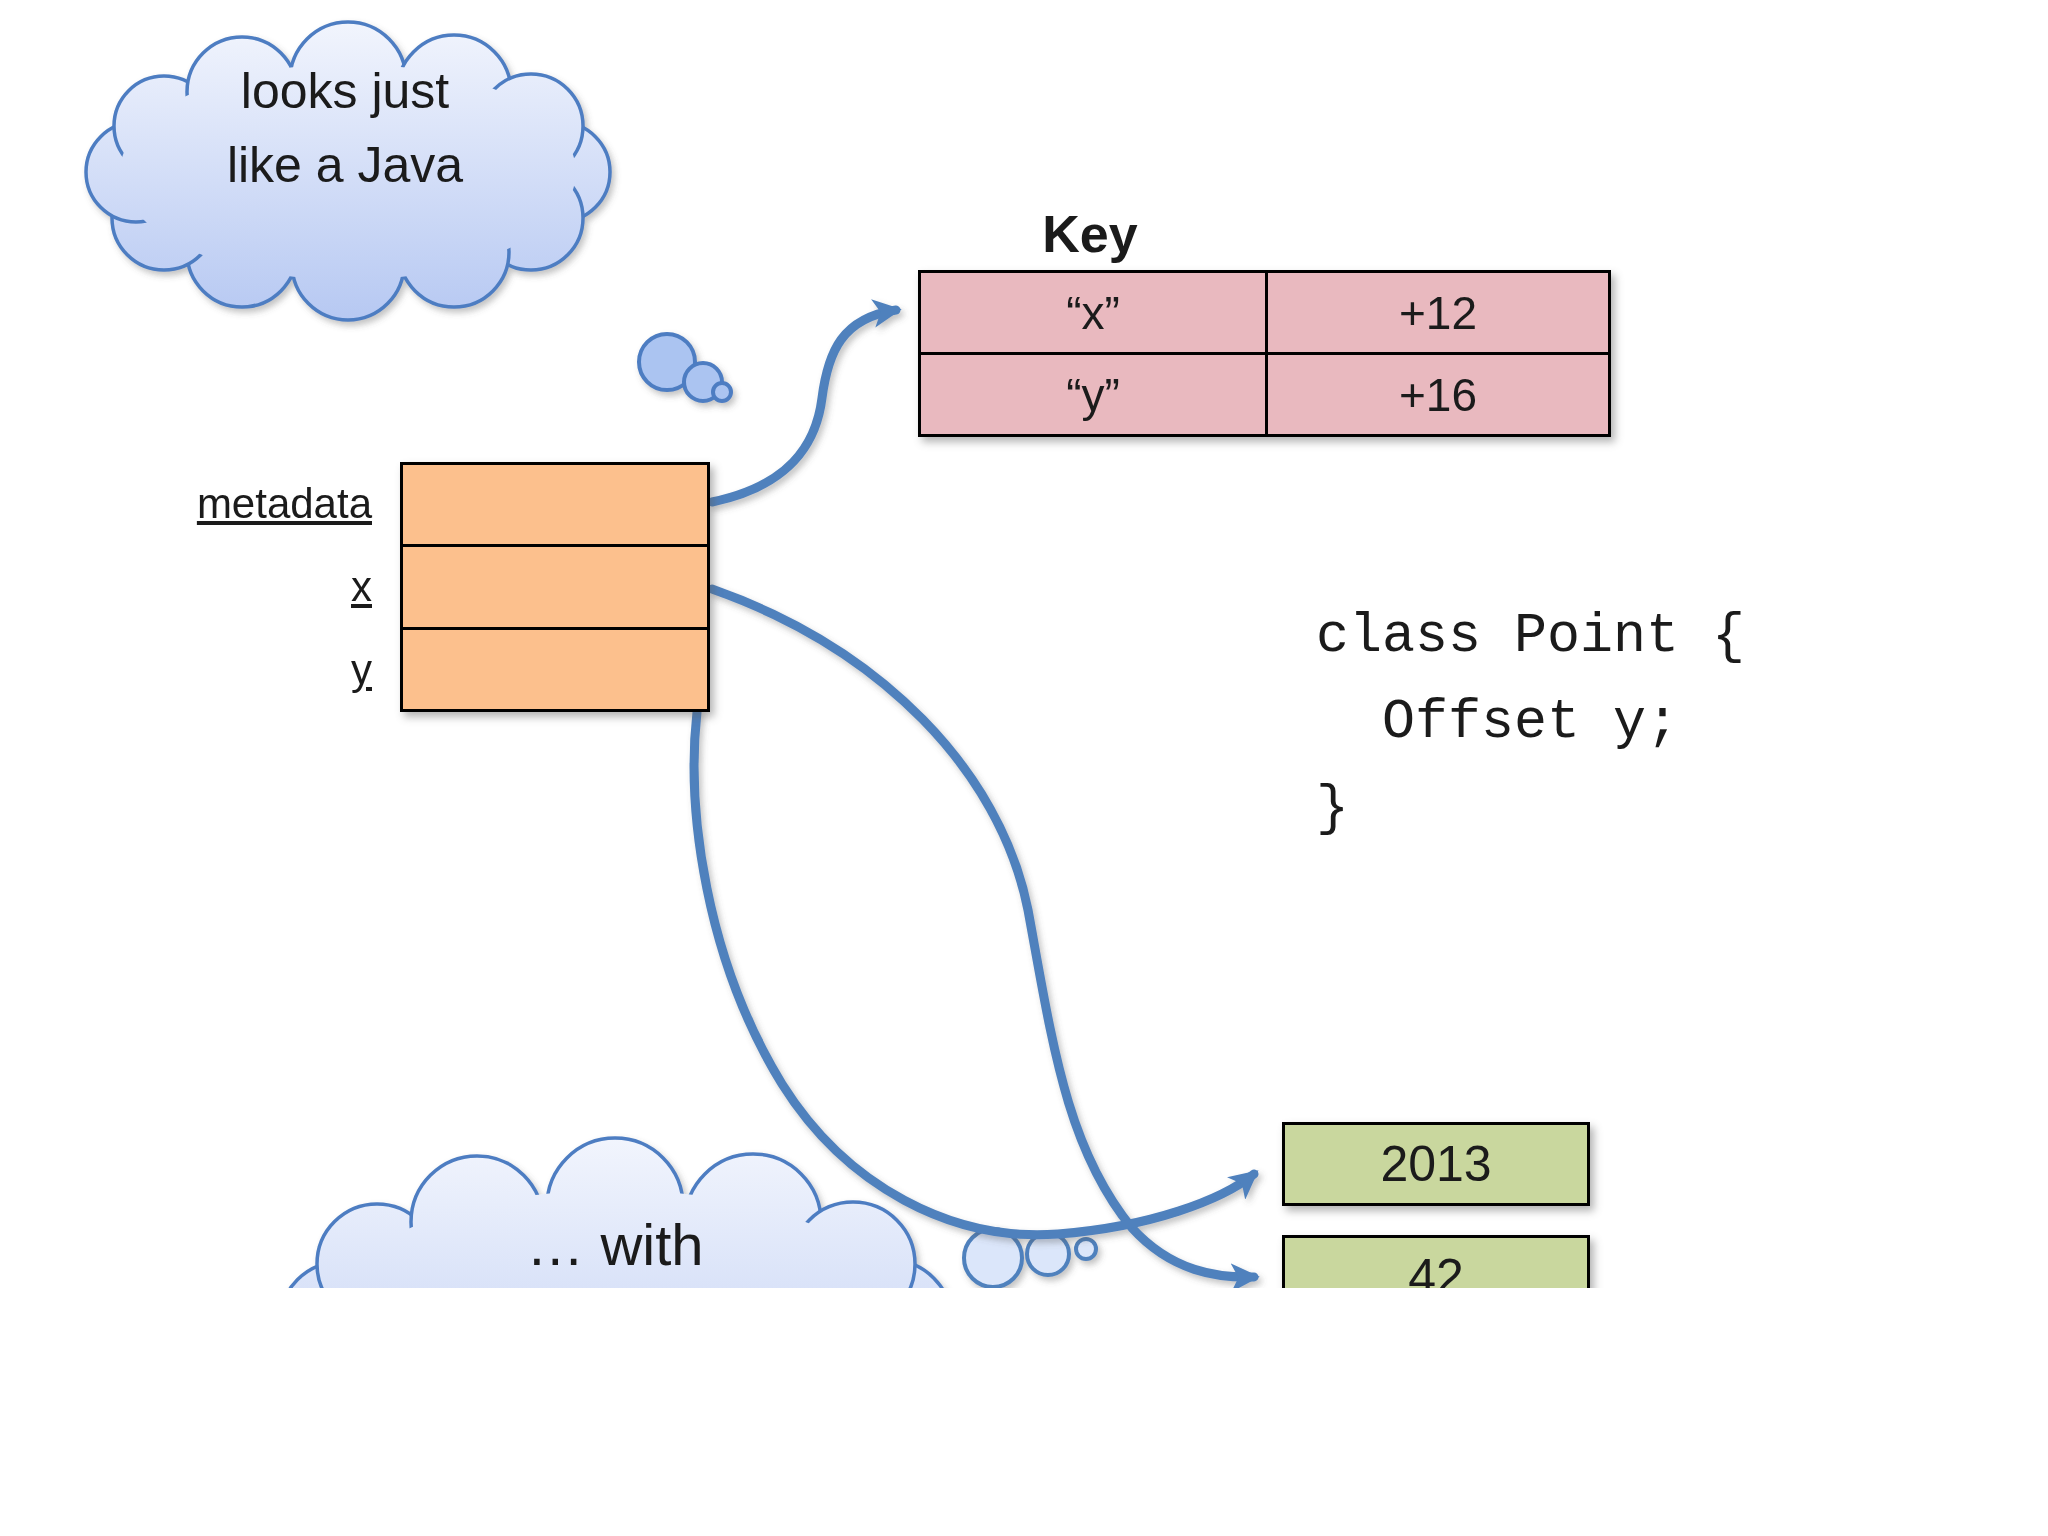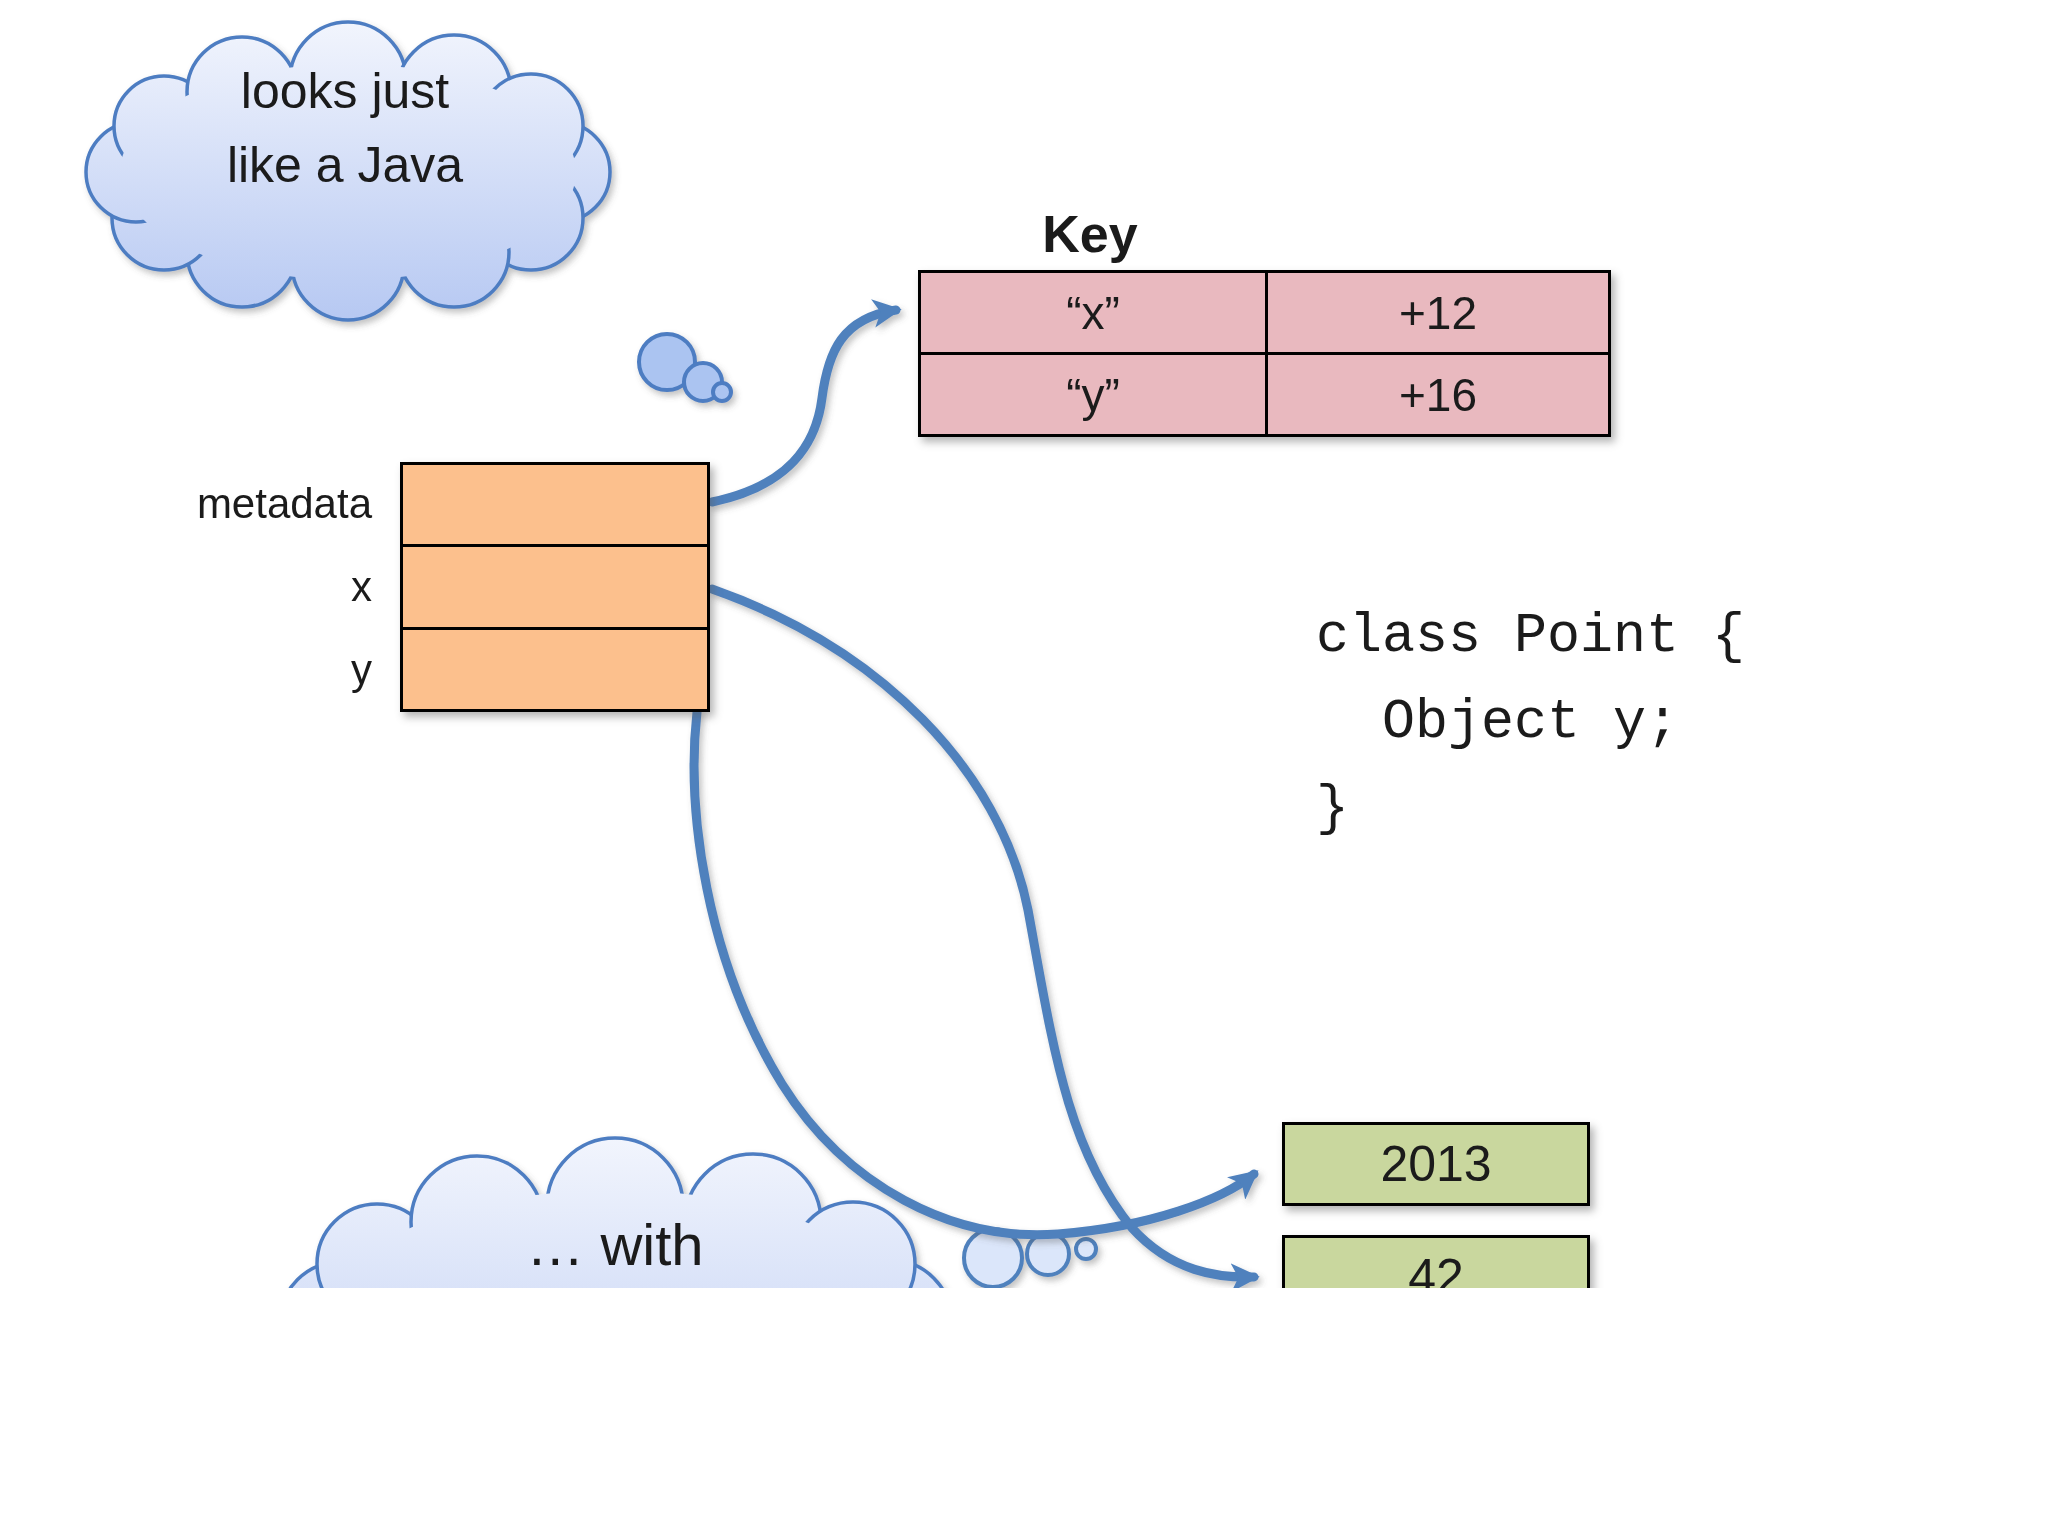--- a/index.html
+++ b/index.html
@@ -43,21 +43,21 @@
   .obj-box{
     left:400px;top:462px;width:310px;height:250px;box-sizing:border-box;
     border:3px solid var(--c-border_black,#000);
     display:flex;flex-direction:column;
     box-shadow:4px 5px 8px rgba(90,90,90,.45);
   }
   .obj-row{flex:1;background:var(--c-orange_cell,#fcc08d);}
   .obj-row + .obj-row{border-top:3px solid var(--c-border_black,#000);}
 
   .field-labels{left:110px;top:462px;width:276px;height:250px;display:flex;flex-direction:column;}
-  .field-label{flex:1;display:flex;align-items:center;justify-content:flex-end;font-size:42px;padding-right:14px;}
+  .field-label{flex:1;display:flex;align-items:center;justify-content:flex-end;font-size:42px;padding-right:14px;text-decoration:underline;}
 
   
   .code{
     left:1300px;top:578px;margin:16px;
     font-family:"Liberation Mono","DejaVu Sans Mono",monospace;
     font-size:55px;line-height:86px;white-space:pre;
   }
 
   
   .value-box{
@@ -175,18 +175,18 @@
     <div class="field-label">x</div>
     <div class="field-label">y</div>
   </div>
 
   <div class="abs obj-box">
     <div class="obj-row"></div>
     <div class="obj-row"></div>
     <div class="obj-row"></div>
   </div>
 
-  <pre class="abs code"><div>class Point {</div><div>  Object y;</div><div>}</div></pre>
+  <pre class="abs code"><div>class Point {</div><div>  Offset y;</div><div>}</div></pre>
 
   <div class="abs value-box value-box-0">2013</div>
   <div class="abs value-box value-box-1">42</div>
 
 </div>
 
 </body></html>

